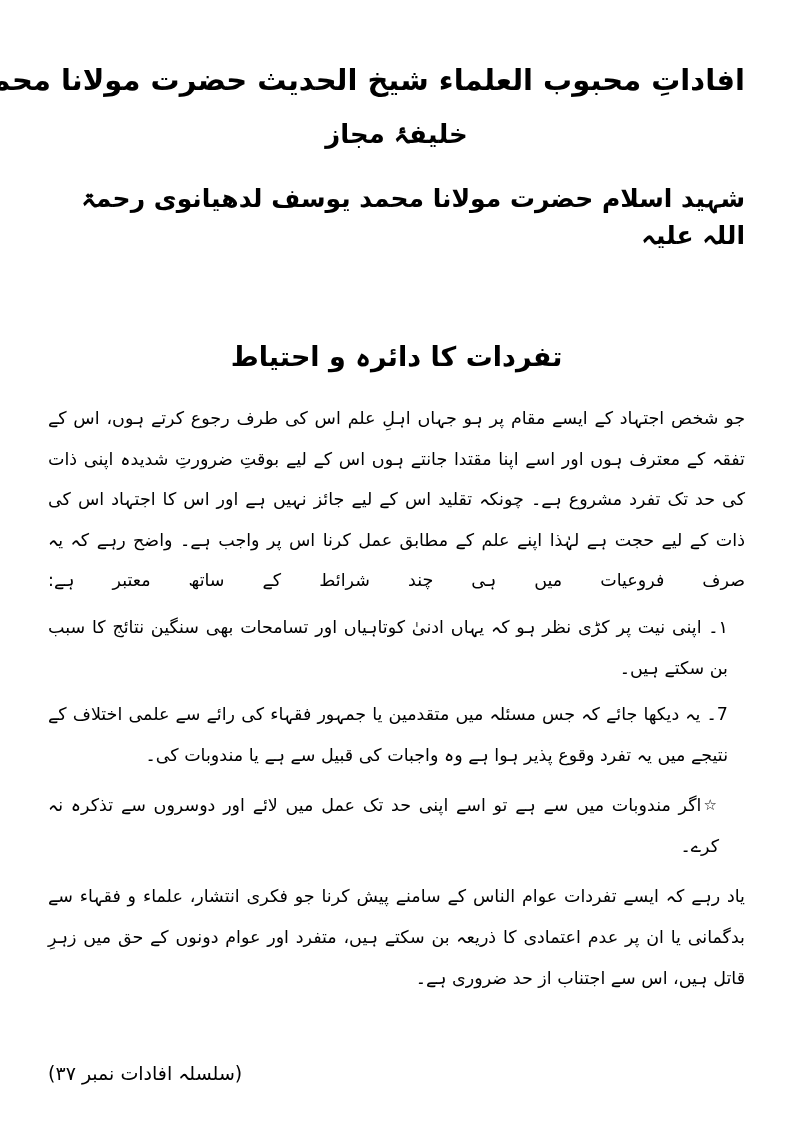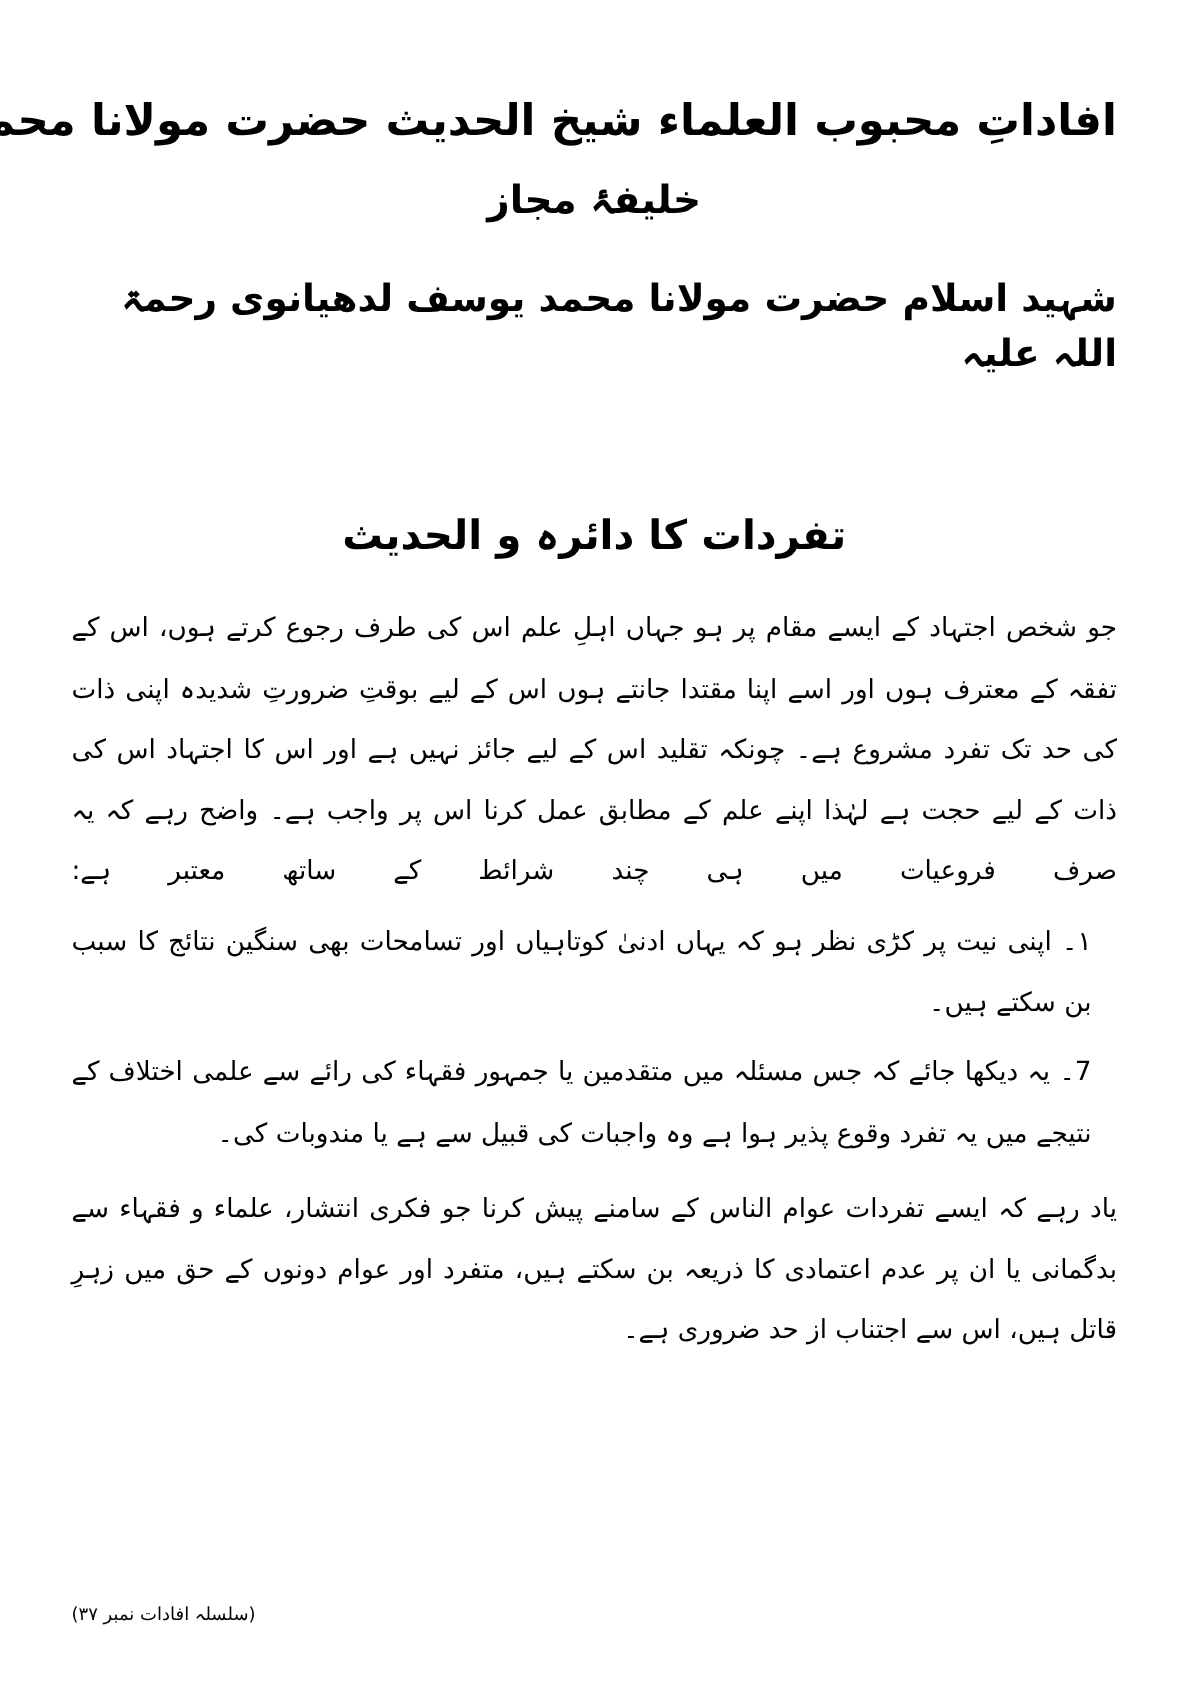--- a/index.html
+++ b/index.html
@@ -109,35 +109,38 @@
 <body>
 
 <div class="page">
 
   <div class="doc-header">
     <div class="title-main">افاداتِ محبوب العلماء شیخ الحدیث حضرت مولانا محمد سلیم دھورات عمت فیوضہم</div>
     <div class="title-sub1">خلیفۂ مجاز</div>
     <div class="title-sub2">شہید اسلام حضرت مولانا محمد یوسف لدھیانوی رحمۃ اللہ علیہ</div>
   </div>
 
-  <div class="section-heading">تفردات کا دائرہ و الحدیث</div>
+  <div class="section-heading">تفردات کا دائرہ و احتیاط</div>
 
   <div class="body-block">
 
     <p class="para j">جو شخص اجتہاد کے ایسے مقام پر ہو جہاں اہلِ علم اس کی طرف رجوع کرتے ہوں، اس کے تفقہ کے معترف ہوں اور اسے اپنا مقتدا جانتے ہوں اس کے لیے بوقتِ ضرورتِ شدیدہ اپنی ذات کی حد تک تفرد مشروع ہے۔ چونکہ تقلید اس کے لیے جائز نہیں ہے اور اس کا اجتہاد اس کی ذات کے لیے حجت ہے لہٰذا اپنے علم کے مطابق عمل کرنا اس پر واجب ہے۔ واضح رہے کہ یہ صرف فروعیات میں ہی چند شرائط کے ساتھ معتبر ہے:</p>
 
     <p class="numbered">۱۔ اپنی نیت پر کڑی نظر ہو کہ یہاں ادنیٰ کوتاہیاں اور تسامحات بھی سنگین نتائج کا سبب بن سکتے ہیں۔</p>
 
     <p class="numbered">7۔ یہ دیکھا جائے کہ جس مسئلہ میں متقدمین یا جمہور فقہاء کی رائے سے علمی اختلاف کے نتیجے میں یہ تفرد وقوع پذیر ہوا ہے وہ واجبات کی قبیل سے ہے یا مندوبات کی۔</p>
 
 
+    <p class="starred">
+      <span class="star-glyph">☆</span><span>اگر مندوبات میں سے ہے تو اسے اپنی حد تک عمل میں لائے اور دوسروں سے تذکرہ نہ کرے۔</span>
+    </p>
 
     <p class="note-para">یاد رہے کہ ایسے تفردات عوام الناس کے سامنے پیش کرنا جو فکری انتشار، علماء و فقہاء سے بدگمانی یا ان پر عدم اعتمادی کا ذریعہ بن سکتے ہیں، متفرد اور عوام دونوں کے حق میں زہرِ قاتل ہیں، اس سے اجتناب از حد ضروری ہے۔</p>
 
   </div>
 
   <div class="footer-wrap">
     <div class="footer-inner">
-      <span class="series-footer-text" style="font-size:12px;">(سلسلہ افادات نمبر ۳۷)</span>
+      <span class="series-footer-text" style="font-size:19px;">(سلسلہ افادات نمبر ۳۷)</span>
     </div>
   </div>
 
 </div>
 
 </body></html>

